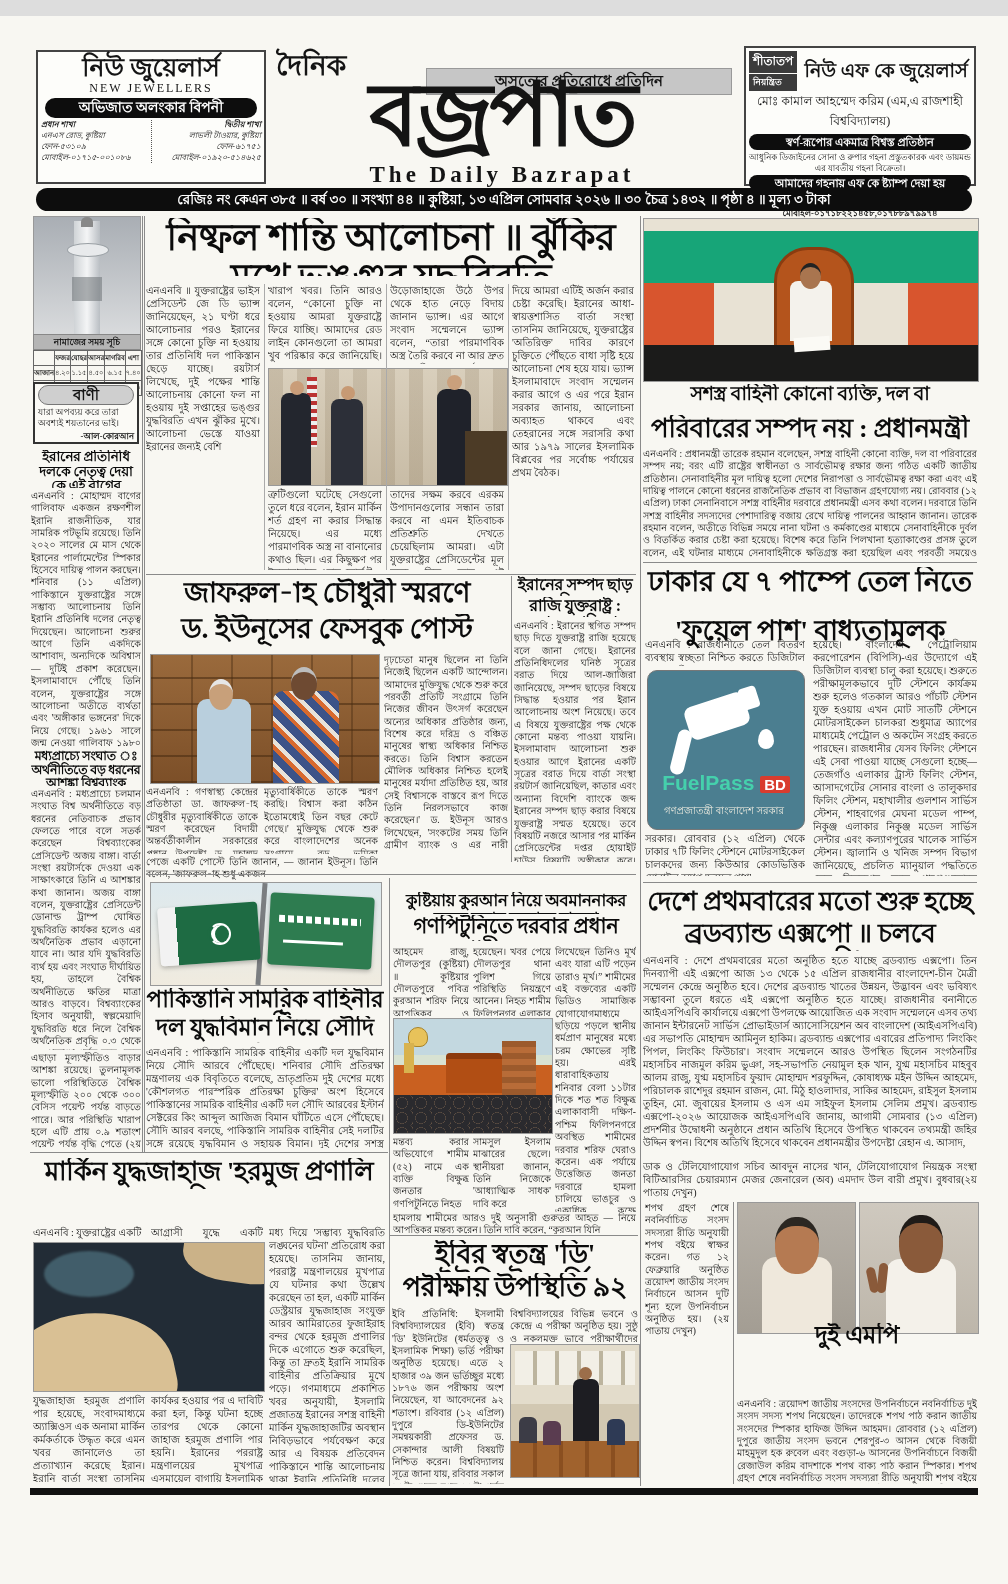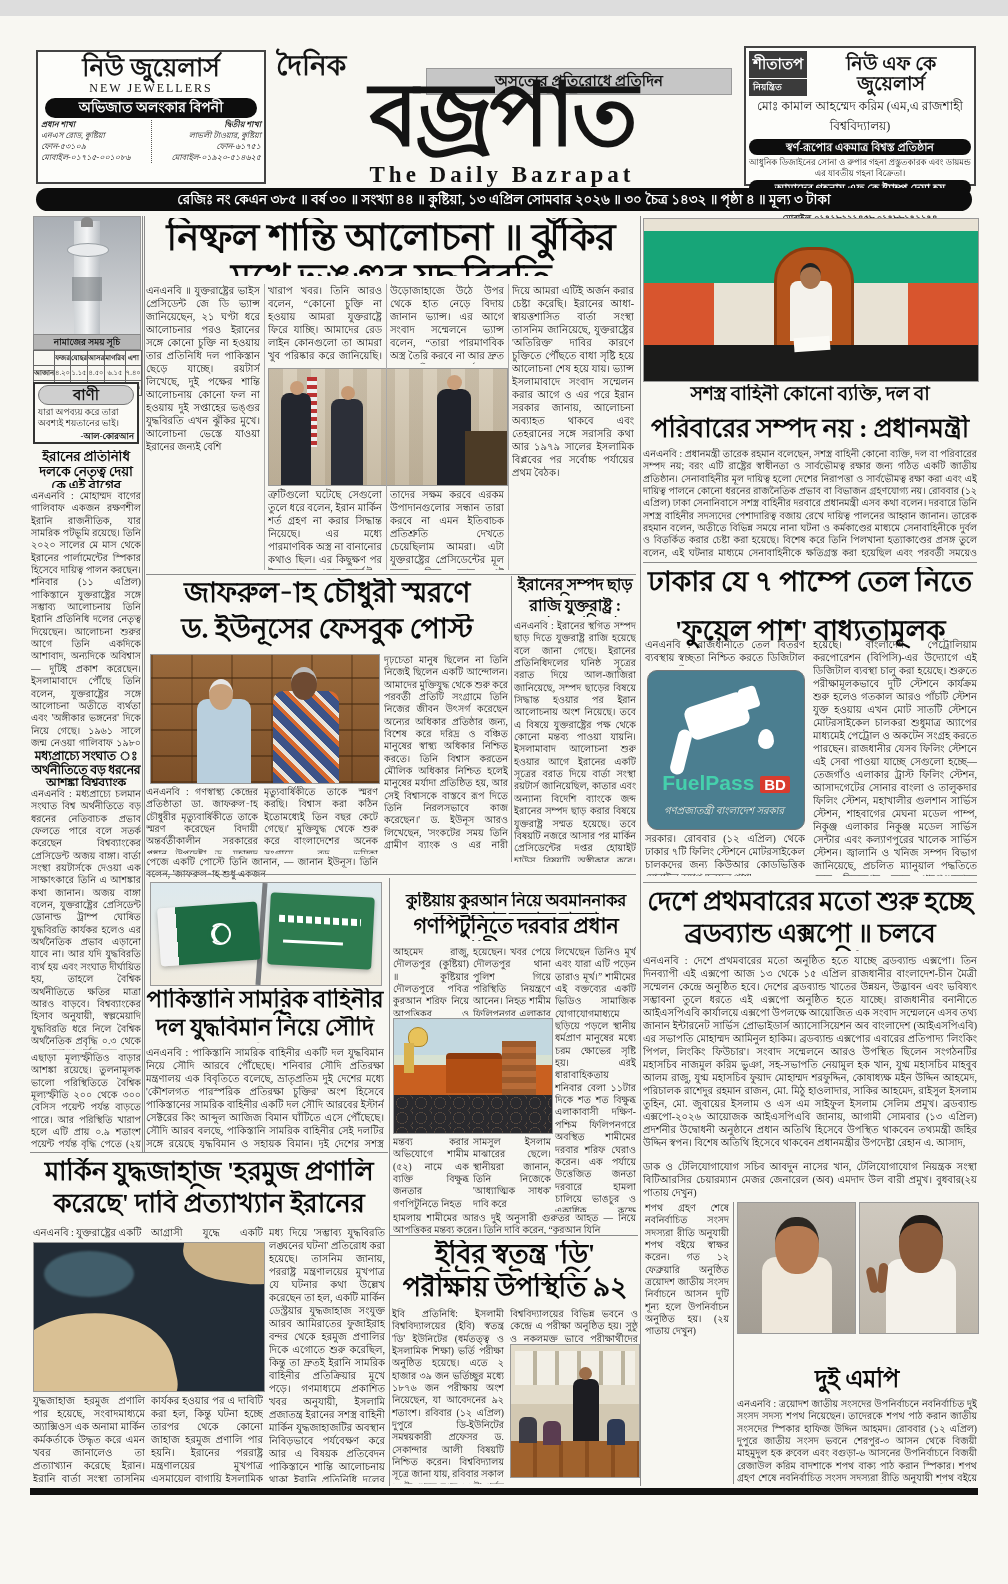--- a/index.html
+++ b/index.html
@@ -40,21 +40,21 @@
   </div>
 
   <div class="abs" style="left:276px;top:28px;font-size:28px;font-weight:bold;">দৈনিক</div>
   <div class="abs center" style="left:426px;top:52px;width:304px;height:25px;background:#c6c6c6;font-size:15px;font-weight:bold;line-height:25px;border:1px solid #999;">অসত্যের প্রতিরোধে প্রতিদিন</div>
   <div class="abs center" style="left:266px;top:56px;width:472px;height:96px;font-size:88px;font-weight:900;line-height:1.0;letter-spacing:-3px;overflow:visible;">বজ্রপাত</div>
   <div class="abs center" style="left:266px;top:146px;width:472px;font-size:23px;font-weight:bold;letter-spacing:4px;">The Daily Bazrapat</div>
 
   <div class="abs adbox" style="left:744px;top:30px;width:232px;height:140px;padding:3px;">
     <div style="display:flex;align-items:center;gap:4px;">
       <div>
-        <div style="background:#3b3b3b;color:#fff;font-size:15px;font-weight:bold;padding:1px 4px;margin-bott om:1px;">শীতাতপ</div>
+        <div style="background:#3b3b3b;color:#fff;font-size:12px;font-weight:bold;padding:1px 4px;margin-bott om:1px;">শীতাতপ</div>
         <div style="background:#3b3b3b;color:#fff;font-size:9px;font-weight:bold;padding:1px 4px;margin-top:1px;">নিয়ন্ত্রিত</div>
       </div>
       <div style="flex:1;text-align:center;font-size:19px;font-weight:bold;line-height:1.05;">নিউ এফ কে জুয়েলার্স</div>
     </div>
     <div class="center" style="font-size:12px;margin-top:1px;">মোঃ কামাল আহম্মেদ করিম (এম,এ রাজশাহী বিশ্ববিদ্যালয়)</div>
     <div class="pill" style="font-size:11px;font-weight:bold;line-height:16px;height:16px;margin:2px 0;">স্বর্ণ-রূপোর একমাত্র বিশ্বস্ত প্রতিষ্ঠান</div>
     <div class="center" style="font-size:8.5px;line-height:1.25;">আধুনিক ডিজাইনের সোনা ও রুপার গহনা প্রস্তুতকারক এবং ডায়মন্ড এর যাবতীয় গহনা বিক্রেতা।</div>
     <div class="pill" style="font-size:11px;font-weight:bold;line-height:16px;height:16px;margin:2px 0;">আমাদের গহনায় এফ কে ষ্ট্যাম্প দেয়া হয়</div>
     <div class="center" style="font-size:8.5px;font-weight:bold;">১৫০, এন এস রোড, কুষ্টিয়া, মোবাইল-০১৭১৮২২১৪৫৮,০১৭৮৮৯৭৯৯৭৪</div>
   </div>
@@ -181,21 +181,20 @@
     <div class="abs" style="left:108px;top:22px;width:34px;height:54px;background:repeating-linear-gradient(0deg,#9c5a2c 0 6px,#b86c38 6px 12px);"></div>
     <div class="abs" style="left:0;top:76px;width:158px;height:38px;background:repeating-radial-gradient(circle at 8px 8px,#2a2a2e 0 5px,rgba(0,0,0,0) 6px) 0 0/19px 15px,#6e5a48;"></div>
   </div>
 
   <div class="abs body-text" style="left:393px;top:1120px;width:76px;height:74px;font-size:9.5px;">মন্তব্য করার অভিযোগে শামীম (৫২) নামে এক ব্যক্তি বিক্ষুব্ধ জনতার গণপিটুনিতে নিহত</div>
   <div class="abs body-text" style="left:473px;top:1120px;width:78px;height:74px;font-size:9.5px;">সামসুল ইসলাম মাঝারের ছেলে। স্থানীয়রা জানান, তিনি নিজেকে 'আধ্যাত্মিক সাধক' দাবি করে</div>
   <div class="abs body-text" style="left:393px;top:1196px;width:243px;height:22px;font-size:9.5px;">হামলায় শামীমের আরও দুই অনুসারী গুরুতর আহত — নিয়ে আপত্তিকর মন্তব্য করেন। তিনি দাবি করেন, “কুরআন যিনি</div>
 
   <div class="hrule" style="left:30px;top:1136px;width:358px;"></div>
   <div class="abs headline center" style="left:30px;top:1142px;width:358px;height:31px;font-size:26px;">মার্কিন যুদ্ধজাহাজ 'হরমুজ প্রণালি অতিক্রম</div>
-  <div class="abs headline center" style="left:30px;top:1174px;width:358px;height:31px;font-size:26px;">করেছে' দাবি প্রত্যাখ্যান ইরানের</div>
   <div class="abs body-text" style="left:33px;top:1210px;width:112px;height:14px;">এনএনবি : যুক্তরাষ্ট্রের একটি</div>
   <div class="abs body-text" style="left:151px;top:1210px;width:112px;height:14px;">আগ্রাসী যুদ্ধে একটি যুদ্ধবিরতি</div>
 
   <div class="photo" style="left:33px;top:1226px;width:230px;height:148px;background:#222c36;">
     <div class="abs" style="left:-30px;top:70px;width:170px;height:120px;background:#d9c094;border-radius:45% 55% 30% 50%;transform:rotate(-12deg);"></div>
     <div class="abs" style="left:150px;top:-30px;width:120px;height:70px;background:#cbb288;border-radius:40% 60% 50% 40%;transform:rotate(8deg);"></div>
     <div class="abs" style="left:10px;top:8px;width:90px;height:46px;background:#4f7380;border-radius:50%;opacity:.7;filter:blur(1px);"></div>
   </div>
 
   <div class="abs body-text" style="left:33px;top:1378px;width:112px;height:88px;">যুদ্ধজাহাজ হরমুজ প্রণালি পার হয়েছে, সংবাদমাধ্যমে অ্যাক্সিওস এক অনামা মার্কিন কর্মকর্তাকে উদ্ধৃত করে এমন খবর জানালেও তা প্রত্যাখ্যান করেছে ইরান। ইরানি বার্তা সংস্থা তাসনিম জানিয়েছে, দেশটির সামরিক বাহিনীর এক কর্মকর্তা ওই খবর অস্বীকার করেছেন। তাসনিম লিখেছে, ইরানের বিরুদ্ধে মার্কিন-ইসরায়েলি</div>
@@ -236,21 +235,21 @@
   <div class="abs headline center" style="left:643px;top:551px;width:334px;height:33px;font-size:28px;">ঢাকার যে ৭ পাম্পে তেল নিতে</div>
   <div class="abs headline center" style="left:643px;top:600px;width:334px;height:33px;font-size:28px;">'ফুয়েল পাশ' বাধ্যতামূলক</div>
   <div class="abs body-text" style="left:645px;top:622px;width:160px;height:28px;">এনএনবি : রাজধানীতে তেল বিতরণ ব্যবস্থায় স্বচ্ছতা নিশ্চিত করতে ডিজিটাল পদক্ষেপ নিয়েছে</div>
 
   <div class="photo" style="left:647px;top:654px;width:156px;height:158px;background:#4b7e90;border-radius:10px;border:1px solid #777;">
     <div class="abs" style="left:38px;top:28px;width:62px;height:34px;background:#fff;border-radius:8px;transform:rotate(-18deg);"></div>
     <div class="abs" style="left:92px;top:16px;width:18px;height:22px;background:#fff;border-radius:4px;transform:rotate(-18deg);"></div>
     <div class="abs" style="left:26px;top:58px;width:14px;height:46px;background:#fff;border-radius:8px;transform:rotate(14deg);"></div>
     <div class="abs" style="left:110px;top:58px;width:16px;height:20px;background:#fff;border-radius:50% 50% 50% 50%/60% 60% 40% 40%;"></div>
     <div class="abs" style="left:0;top:100px;width:156px;text-align:center;font-size:21px;font-weight:bold;color:#45d0ac;font-family:'Liberation Sans',sans-serif;"><span>FuelPass</span> <span style="background:#d93c2e;color:#fff;font-size:15px;padding:0 4px;border-radius:2px;">BD</span></div>
-    <div class="abs center" style="left:0;top:132px;width:152px;font-size:10px;color:#f3efe2;font-style:italic;">গণপ্রজাতন্ত্রী বাংলাদেশ সরকার</div>
+    <div class="abs center" style="left:0;top:132px;width:152px;font-size:10px;color:#f3efe2;">গণপ্রজাতন্ত্রী বাংলাদেশ সরকার</div>
   </div>
 
   <div class="abs body-text" style="left:645px;top:816px;width:160px;height:44px;">সরকার। রোববার (১২ এপ্রিল) থেকে ঢাকার ৭টি ফিলিং স্টেশনে মোটরসাইকেল চালকদের জন্য কিউআর কোডভিত্তিক মোবাইল অ্যাপ 'ফুয়েল পাশ'</div>
   <div class="abs body-text" style="left:813px;top:622px;width:164px;height:238px;">হয়েছে। বাংলাদেশ পেট্রোলিয়াম করপোরেশন (বিপিসি)-এর উদ্যোগে এই ডিজিটাল ব্যবস্থা চালু করা হয়েছে। শুরুতে পরীক্ষামূলকভাবে দুটি স্টেশনে কার্যক্রম শুরু হলেও গতকাল আরও পাঁচটি স্টেশন যুক্ত হওয়ায় এখন মোট সাতটি স্টেশনে মোটরসাইকেল চালকরা শুধুমাত্র অ্যাপের মাধ্যমেই পেট্রোল ও অকটেন সংগ্রহ করতে পারছেন। রাজধানীর যেসব ফিলিং স্টেশনে এই সেবা পাওয়া যাচ্ছে সেগুলো হচ্ছে—তেজগাঁও এলাকার ট্রাস্ট ফিলিং স্টেশন, আসাদগেটের সোনার বাংলা ও তালুকদার ফিলিং স্টেশন, মহাখালীর গুলশান সার্ভিস স্টেশন, শাহবাগের মেঘনা মডেল পাম্প, নিকুঞ্জ এলাকার নিকুঞ্জ মডেল সার্ভিস সেন্টার এবং কল্যাণপুরের খালেক সার্ভিস স্টেশন। জ্বালানি ও খনিজ সম্পদ বিভাগ জানিয়েছে, প্রচলিত ম্যানুয়াল পদ্ধতিতে তেল বিতরণের ফলে পাম্পগুলোতে যানবাহনের দীর্ঘ সারি তৈরি হচ্ছে। এছাড়া একই ব্যক্তি বারবার তেল নিয়ে কৃত্রিম সংকট সৃষ্টির চেষ্টা করছেন। এই সমস্যা সমাধানে 'ফুয়েল পাশ' অ্যাপটি সরাসরি বিআরটিএ-র কেন্দ্রীয় ডেটাবেজের সঙ্গে যুক্ত থাকবে।</div>
 
   <div class="hrule" style="left:643px;top:866px;width:334px;"></div>
   <div class="abs headline center" style="left:643px;top:872px;width:334px;height:31px;font-size:26px;">দেশে প্রথমবারের মতো শুরু হচ্ছে</div>
   <div class="abs headline center" style="left:643px;top:904px;width:334px;height:31px;font-size:26px;">ব্রডব্যান্ড এক্সপো ॥ চলবে ১৩-১৫এপ্রিল</div>
   <div class="abs body-text" style="left:643px;top:938px;width:334px;height:204px;">এনএনবি : দেশে প্রথমবারের মতো অনুষ্ঠিত হতে যাচ্ছে ব্রডব্যান্ড এক্সপো। তিন দিনব্যাপী এই এক্সপো আজ ১৩ থেকে ১৫ এপ্রিল রাজধানীর বাংলাদেশ-চীন মৈত্রী সম্মেলন কেন্দ্রে অনুষ্ঠিত হবে। দেশের ব্রডব্যান্ড খাতের উন্নয়ন, উদ্ভাবন এবং ভবিষ্যৎ সম্ভাবনা তুলে ধরতে এই এক্সপো অনুষ্ঠিত হতে যাচ্ছে। রাজধানীর বনানীতে আইএসপিএবি কার্যালয়ে এক্সপো উপলক্ষে আয়োজিত এক সংবাদ সম্মেলনে এসব তথ্য জানান ইন্টারনেট সার্ভিস প্রোভাইডার্স অ্যাসোসিয়েশন অব বাংলাদেশ (আইএসপিএবি) এর সভাপতি মোহাম্মদ আমিনুল হাকিম। ব্রডব্যান্ড এক্সপোর এবারের প্রতিপাদ্য 'লিংকিং পিপল, লিংকিং ফিউচার'। সংবাদ সম্মেলনে আরও উপস্থিত ছিলেন সংগঠনটির মহাসচিব নাজমুল করিম ভুঞা, সহ-সভাপতি নেয়ামুল হক খান, যুগ্ম মহাসচিব মাহবুব আলম রাজু, যুগ্ম মহাসচিব ফুয়াদ মোহাম্মদ শরফুদ্দিন, কোষাধ্যক্ষ মইন উদ্দিন আহমেদ, পরিচালক রাশেদুর রহমান রাজন, মো. মিঠু হাওলাদার, সাকির আহমেদ, রাইসুল ইসলাম তুহিন, মো. জুবায়ের ইসলাম ও এস এম সাইফুল ইসলাম সেলিম প্রমুখ। ব্রডব্যান্ড এক্সপো-২০২৬ আয়োজক আইএসপিএবি জানায়, আগামী সোমবার (১৩ এপ্রিল) প্রদর্শনীর উদ্বোধনী অনুষ্ঠানে প্রধান অতিথি হিসেবে উপস্থিত থাকবেন তথ্যমন্ত্রী জহির উদ্দিন স্বপন। বিশেষ অতিথি হিসেবে থাকবেন প্রধানমন্ত্রীর উপদেষ্টা রেহান এ. আসাদ,</div>
   <div class="abs body-text" style="left:643px;top:1144px;width:334px;height:38px;">ডাক ও টেলিযোগাযোগ সচিব আবদুন নাসের খান, টেলিযোগাযোগ নিয়ন্ত্রক সংস্থা বিটিআরসির চেয়ারম্যান মেজর জেনারেল (অব) এমদাদ উল বারী প্রমুখ। বুধবার(২য় পাতায় দেখুন)</div>
@@ -263,21 +262,21 @@
       <div class="abs" style="left:24px;top:54px;width:70px;height:76px;background:#efe8dc;border-radius:14px 14px 0 0;"></div>
       <div class="abs" style="left:37px;top:14px;width:44px;height:48px;border-radius:46%;background:#b57a52;border-top:9px solid #2b2722;"></div>
     </div>
     <div class="photo" style="left:122px;top:0;width:118px;height:130px;background:linear-gradient(180deg,#cfc9bf,#bdb6aa);">
       <div class="abs" style="left:26px;top:56px;width:70px;height:74px;background:#f4f1ea;border-radius:14px 14px 0 0;"></div>
       <div class="abs" style="left:39px;top:12px;width:44px;height:50px;border-radius:46%;background:#8a5a3a;border-top:8px solid #1f1b18;"></div>
       <div class="abs" style="left:8px;top:64px;width:9px;height:26px;background:#8a5a3a;border-radius:5px;transform:rotate(-12deg);"></div>
       <div class="abs" style="left:18px;top:60px;width:9px;height:30px;background:#8a5a3a;border-radius:5px;transform:rotate(6deg);"></div>
     </div>
   </div>
-  <div class="abs headline center" style="left:737px;top:1351px;width:240px;height:28px;font-size:24px;">দুই এমপি</div>
+  <div class="abs headline center" style="left:737px;top:1307px;width:240px;height:28px;font-size:24px;">দুই এমপি</div>
   <div class="abs body-text" style="left:737px;top:1382px;width:240px;height:86px;font-size:9.5px;">এনএনবি : ত্রয়োদশ জাতীয় সংসদের উপনির্বাচনে নবনির্বাচিত দুই সংসদ সদস্য শপথ নিয়েছেন। তাদেরকে শপথ পাঠ করান জাতীয় সংসদের স্পিকার হাফিজ উদ্দিন আহমদ। রোববার (১২ এপ্রিল) দুপুরে জাতীয় সংসদ ভবনে শেরপুর-৩ আসন থেকে বিজয়ী মাহমুদুল হক রুবেল এবং বগুড়া-৬ আসনের উপনির্বাচনে বিজয়ী রেজাউল করিম বাদশাকে শপথ বাক্য পাঠ করান স্পিকার। শপথ গ্রহণ শেষে নবনির্বাচিত সংসদ সদস্যরা রীতি অনুযায়ী শপথ বইয়ে স্বাক্ষর করেন। গত ১২ ফেব্রুয়ারি অনুষ্ঠিত ত্রয়োদশ জাতীয় সংসদ নির্বাচনে</div>
 
   <div class="vrule" style="left:142px;top:200px;height:936px;"></div>
   <div class="vrule" style="left:144px;top:200px;height:936px;"></div>
   <div class="vrule" style="left:640px;top:200px;height:1270px;"></div>
   <div class="vrule" style="left:264px;top:268px;height:286px;background:#aaa;"></div>
   <div class="vrule" style="left:386px;top:268px;height:286px;background:#aaa;"></div>
   <div class="vrule" style="left:508px;top:268px;height:286px;background:#aaa;"></div>
   <div class="abs" style="left:30px;top:1472px;width:948px;height:7px;background:#111;"></div>
 

